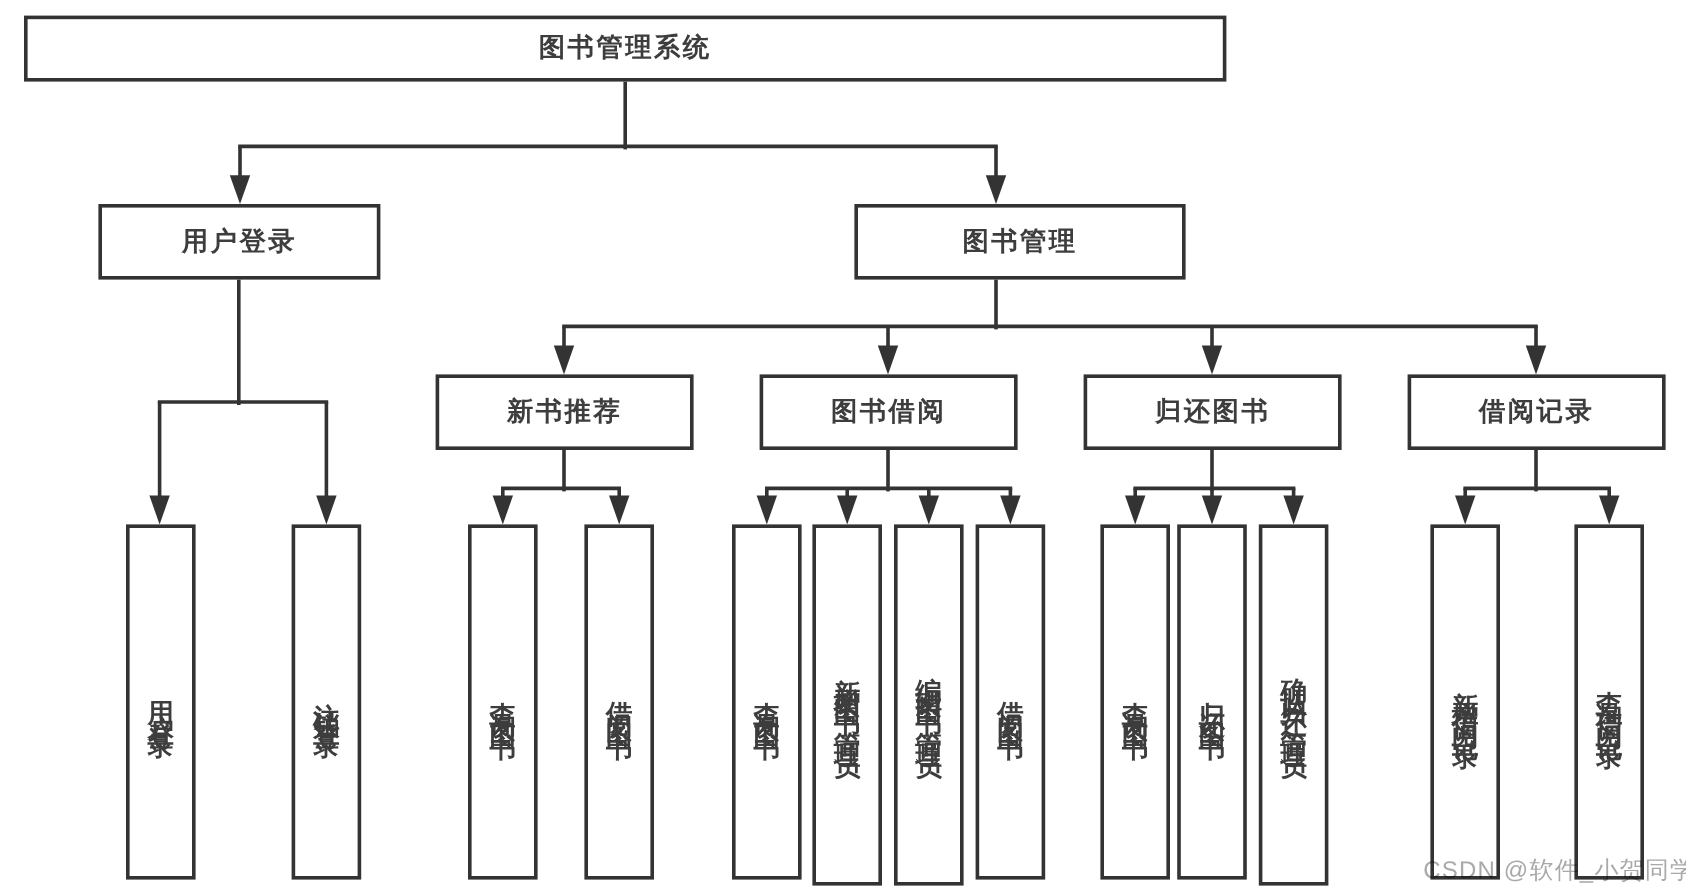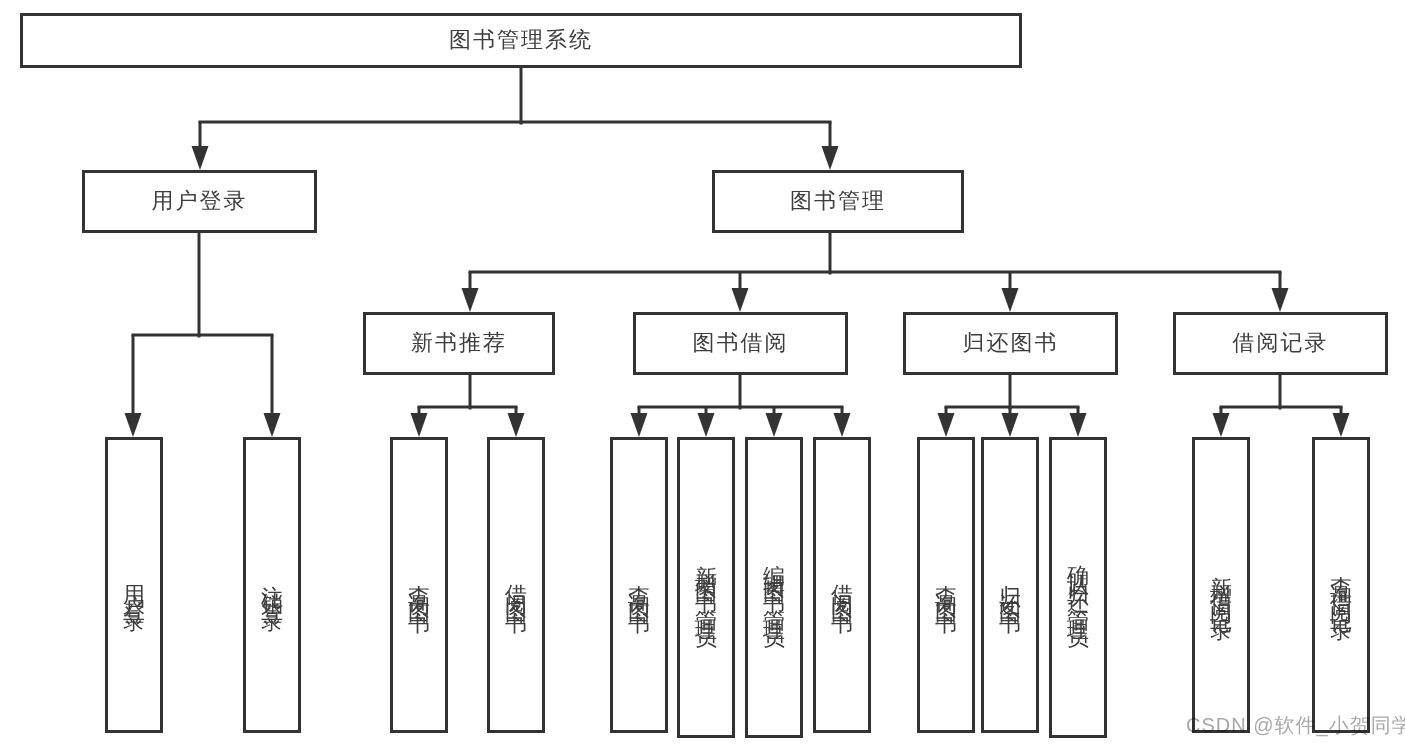--- a/index.html
+++ b/index.html
@@ -8,21 +8,21 @@
     font-family:"Liberation Sans","DejaVu Sans",sans-serif;
   }
   #edges{position:absolute;left:0;top:0;width:1405px;height:747px;z-index:1;}
   .node{
     position:absolute;box-sizing:border-box;
     border:3px solid var(--line,#333333);
     background:#ffffff;color:var(--text,#3d3d3d);
     display:flex;align-items:center;justify-content:center;
     font-size:22px;z-index:2;
   }
-  .node span{letter-spacing:2px;white-space:nowrap;line-height:1.3;}
+  .node span{letter-spacing:2px;white-space:nowrap;line-height:1.3;font-weight:bold;}
   .node.vert span{
     writing-mode:vertical-rl;
     letter-spacing:9px;
     line-height:1;
     white-space:normal;
   }
   #watermark{
     position:absolute;left:1186px;top:712px;z-index:5;
     font-size:20px;letter-spacing:1px;white-space:nowrap;
     color:var(--wm,#a9a9a9);
@@ -86,24 +86,24 @@
       <polygon points="1212.5,413 1229.5,413 1221,437" fill="#333333"></polygon>
       <line x1="1341" y1="407" x2="1341" y2="419" stroke="#333333" stroke-width="3"></line>
       <polygon points="1332.5,413 1349.5,413 1341,437" fill="#333333"></polygon>
     </svg>
   <div class="node" style="left: 20px; top: 13px; width: 1002px; height: 55px;">
       <span>图书管理系统</span>
     </div>
     <div class="node" style="left: 82px; top: 170px; width: 235px; height: 63px;">
       <span>用户登录</span>
     </div>
-    <div class="node" style="left: 712px; top: 170px; width: 252px; height: 63px;">
+    <div class="node" style="left: 712px; top: 170px; width: 276px; height: 63px;">
       <span>图书管理</span>
     </div>
-    <div class="node" style="left: 363px; top: 312px; width: 192px; height: 63px;">
+    <div class="node" style="left: 363px; top: 312px; width: 215px; height: 63px;">
       <span>新书推荐</span>
     </div>
     <div class="node" style="left: 633px; top: 312px; width: 215px; height: 63px; align-items: center;">
       <span>图书借阅</span>
     </div>
     <div class="node" style="left: 903px; top: 312px; width: 215px; height: 63px;">
       <span>归还图书</span>
     </div>
     <div class="node" style="left: 1173px; top: 312px; width: 215px; height: 63px;">
       <span>借阅记录</span>

